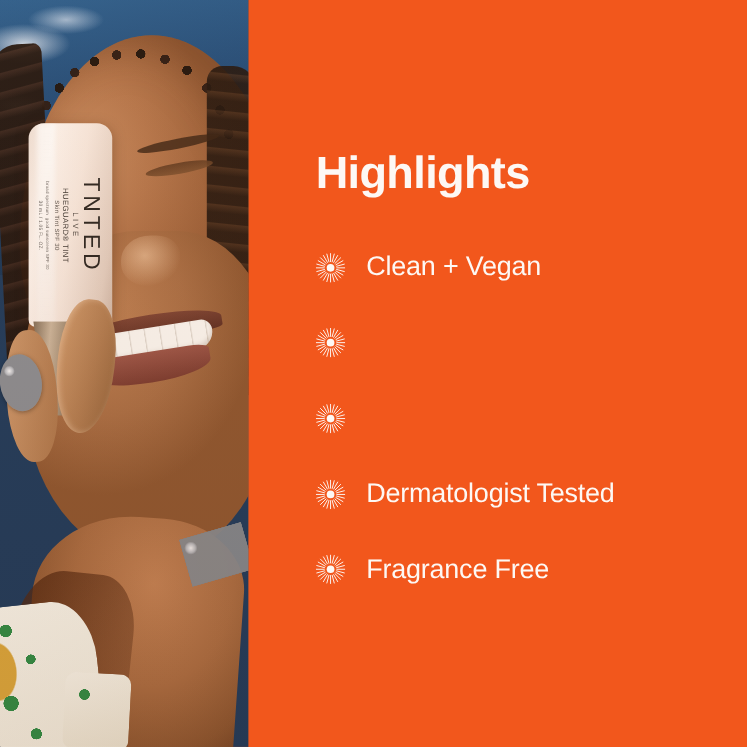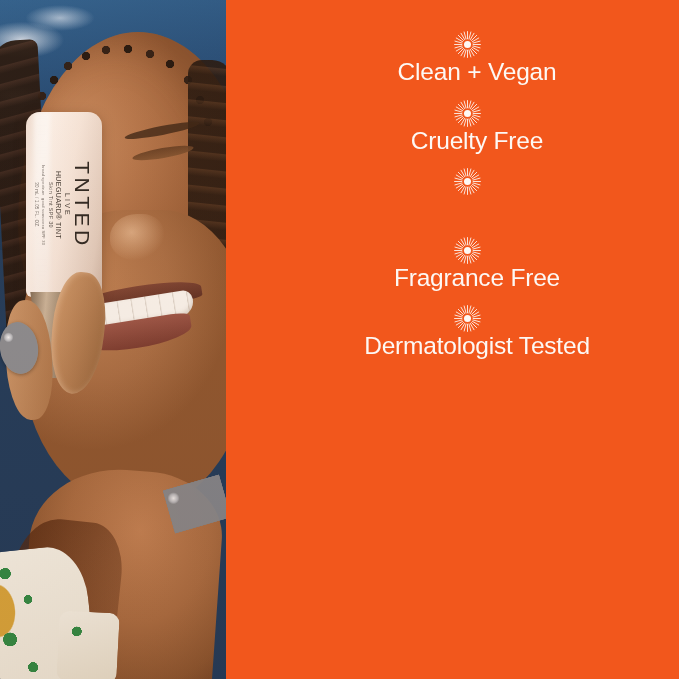--- a/index.html
+++ b/index.html
@@ -273,21 +273,20 @@
     font-size:41px;
     font-weight:bold;
     letter-spacing:-0.6px;
     line-height:1;
   }
   #hl-list{ list-style:none; margin-top:31px; }
   .hl-item{
     display:flex;
     align-items:center;
     height:68.6px;
-    flex-direction:column;
   }
   .hl-icon{
     flex:0 0 27px;
     width:27px; height:27px;
     margin-right:19px;
     display:block;
   }
   .hl-label{
     color:#fdf8f4;
     font-size:24.5px;
@@ -334,20 +333,21 @@
     <div class="ph-layer forearm"></div>
     <div class="ph-layer arm-shadow"></div>
     <div class="ph-layer chain"></div>
     <div class="ph-layer shirt"></div>
     <div class="ph-layer shirt2"></div>
     <div class="ph-layer grade"></div>
   </div>
 
   <div id="panel">
     <div id="panel-inner">
+      <h1 id="title">Highlights</h1>
       <ul id="hl-list">
           <li class="hl-item">
             <svg viewBox="0 0 100 100" class="hl-icon">
               <g>
                 <line x1="71.00" y1="50.00" x2="98.00" y2="50.00" stroke="#fdf8f4" stroke-width="3.2" stroke-linecap="round"></line>
                 <line x1="70.28" y1="55.44" x2="96.36" y2="62.42" stroke="#fdf8f4" stroke-width="3.2" stroke-linecap="round"></line>
                 <line x1="68.19" y1="60.50" x2="91.57" y2="74.00" stroke="#fdf8f4" stroke-width="3.2" stroke-linecap="round"></line>
                 <line x1="64.85" y1="64.85" x2="83.94" y2="83.94" stroke="#fdf8f4" stroke-width="3.2" stroke-linecap="round"></line>
                 <line x1="60.50" y1="68.19" x2="74.00" y2="91.57" stroke="#fdf8f4" stroke-width="3.2" stroke-linecap="round"></line>
                 <line x1="55.44" y1="70.28" x2="62.42" y2="96.36" stroke="#fdf8f4" stroke-width="3.2" stroke-linecap="round"></line>
@@ -397,21 +397,20 @@
                 <line x1="44.56" y1="29.72" x2="37.58" y2="3.64" stroke="#fdf8f4" stroke-width="3.2" stroke-linecap="round"></line>
                 <line x1="50.00" y1="29.00" x2="50.00" y2="2.00" stroke="#fdf8f4" stroke-width="3.2" stroke-linecap="round"></line>
                 <line x1="55.44" y1="29.72" x2="62.42" y2="3.64" stroke="#fdf8f4" stroke-width="3.2" stroke-linecap="round"></line>
                 <line x1="60.50" y1="31.81" x2="74.00" y2="8.43" stroke="#fdf8f4" stroke-width="3.2" stroke-linecap="round"></line>
                 <line x1="64.85" y1="35.15" x2="83.94" y2="16.06" stroke="#fdf8f4" stroke-width="3.2" stroke-linecap="round"></line>
                 <line x1="68.19" y1="39.50" x2="91.57" y2="26.00" stroke="#fdf8f4" stroke-width="3.2" stroke-linecap="round"></line>
                 <line x1="70.28" y1="44.56" x2="96.36" y2="37.58" stroke="#fdf8f4" stroke-width="3.2" stroke-linecap="round"></line>
                 <circle cx="50" cy="50" r="13" fill="#fdf8f4"></circle>
               </g>
             </svg>
-            <span class="hl-label">Cruelty Free</span>
           </li>
           <li class="hl-item">
             <svg viewBox="0 0 100 100" class="hl-icon">
               <g>
                 <line x1="71.00" y1="50.00" x2="98.00" y2="50.00" stroke="#fdf8f4" stroke-width="3.2" stroke-linecap="round"></line>
                 <line x1="70.28" y1="55.44" x2="96.36" y2="62.42" stroke="#fdf8f4" stroke-width="3.2" stroke-linecap="round"></line>
                 <line x1="68.19" y1="60.50" x2="91.57" y2="74.00" stroke="#fdf8f4" stroke-width="3.2" stroke-linecap="round"></line>
                 <line x1="64.85" y1="64.85" x2="83.94" y2="83.94" stroke="#fdf8f4" stroke-width="3.2" stroke-linecap="round"></line>
                 <line x1="60.50" y1="68.19" x2="74.00" y2="91.57" stroke="#fdf8f4" stroke-width="3.2" stroke-linecap="round"></line>
                 <line x1="55.44" y1="70.28" x2="62.42" y2="96.36" stroke="#fdf8f4" stroke-width="3.2" stroke-linecap="round"></line>
@@ -460,21 +459,21 @@
                 <line x1="44.56" y1="29.72" x2="37.58" y2="3.64" stroke="#fdf8f4" stroke-width="3.2" stroke-linecap="round"></line>
                 <line x1="50.00" y1="29.00" x2="50.00" y2="2.00" stroke="#fdf8f4" stroke-width="3.2" stroke-linecap="round"></line>
                 <line x1="55.44" y1="29.72" x2="62.42" y2="3.64" stroke="#fdf8f4" stroke-width="3.2" stroke-linecap="round"></line>
                 <line x1="60.50" y1="31.81" x2="74.00" y2="8.43" stroke="#fdf8f4" stroke-width="3.2" stroke-linecap="round"></line>
                 <line x1="64.85" y1="35.15" x2="83.94" y2="16.06" stroke="#fdf8f4" stroke-width="3.2" stroke-linecap="round"></line>
                 <line x1="68.19" y1="39.50" x2="91.57" y2="26.00" stroke="#fdf8f4" stroke-width="3.2" stroke-linecap="round"></line>
                 <line x1="70.28" y1="44.56" x2="96.36" y2="37.58" stroke="#fdf8f4" stroke-width="3.2" stroke-linecap="round"></line>
                 <circle cx="50" cy="50" r="13" fill="#fdf8f4"></circle>
               </g>
             </svg>
-            <span class="hl-label">Fragrance Free</span>
+            <span class="hl-label">Dermatologist Tested</span>
           </li>
           <li class="hl-item">
             <svg viewBox="0 0 100 100" class="hl-icon">
               <g>
                 <line x1="71.00" y1="50.00" x2="98.00" y2="50.00" stroke="#fdf8f4" stroke-width="3.2" stroke-linecap="round"></line>
                 <line x1="70.28" y1="55.44" x2="96.36" y2="62.42" stroke="#fdf8f4" stroke-width="3.2" stroke-linecap="round"></line>
                 <line x1="68.19" y1="60.50" x2="91.57" y2="74.00" stroke="#fdf8f4" stroke-width="3.2" stroke-linecap="round"></line>
                 <line x1="64.85" y1="64.85" x2="83.94" y2="83.94" stroke="#fdf8f4" stroke-width="3.2" stroke-linecap="round"></line>
                 <line x1="60.50" y1="68.19" x2="74.00" y2="91.57" stroke="#fdf8f4" stroke-width="3.2" stroke-linecap="round"></line>
                 <line x1="55.44" y1="70.28" x2="62.42" y2="96.36" stroke="#fdf8f4" stroke-width="3.2" stroke-linecap="round"></line>
@@ -492,19 +491,19 @@
                 <line x1="44.56" y1="29.72" x2="37.58" y2="3.64" stroke="#fdf8f4" stroke-width="3.2" stroke-linecap="round"></line>
                 <line x1="50.00" y1="29.00" x2="50.00" y2="2.00" stroke="#fdf8f4" stroke-width="3.2" stroke-linecap="round"></line>
                 <line x1="55.44" y1="29.72" x2="62.42" y2="3.64" stroke="#fdf8f4" stroke-width="3.2" stroke-linecap="round"></line>
                 <line x1="60.50" y1="31.81" x2="74.00" y2="8.43" stroke="#fdf8f4" stroke-width="3.2" stroke-linecap="round"></line>
                 <line x1="64.85" y1="35.15" x2="83.94" y2="16.06" stroke="#fdf8f4" stroke-width="3.2" stroke-linecap="round"></line>
                 <line x1="68.19" y1="39.50" x2="91.57" y2="26.00" stroke="#fdf8f4" stroke-width="3.2" stroke-linecap="round"></line>
                 <line x1="70.28" y1="44.56" x2="96.36" y2="37.58" stroke="#fdf8f4" stroke-width="3.2" stroke-linecap="round"></line>
                 <circle cx="50" cy="50" r="13" fill="#fdf8f4"></circle>
               </g>
             </svg>
-            <span class="hl-label">Dermatologist Tested</span>
+            <span class="hl-label">Fragrance Free</span>
           </li>
         </ul>
     </div>
   </div>
 
 </div>
 
 </body></html>

